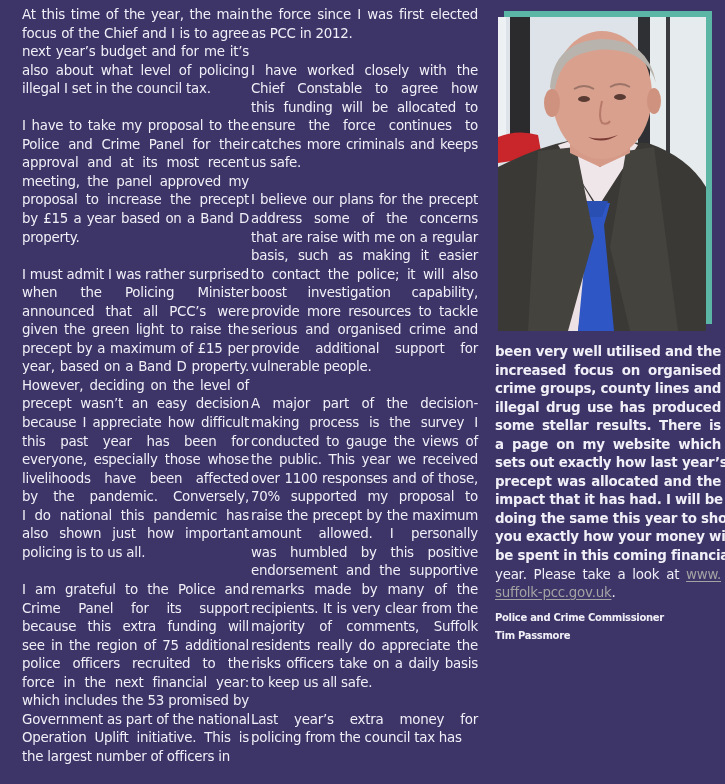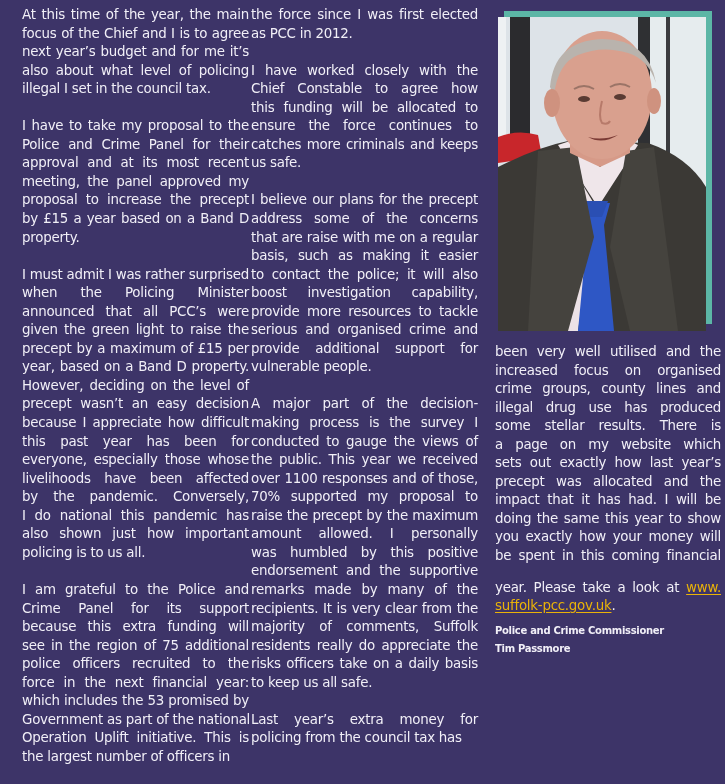--- a/index.html
+++ b/index.html
@@ -31,21 +31,21 @@
       text-align: justify;
       text-align-last: justify;
       white-space: nowrap;
       height: 18.55px;
       overflow: visible;
     }
     .line.last {
       text-align-last: left;
     }
     .link {
-      color: #eab308;
+      color: #a3a3a3;
       text-decoration: underline;
       text-underline-offset: 2px;
     }
     .signoff {
       font-weight: bold;
       margin-top: 6px;
       font-size: 10px;
       line-height: 18.6px;
       letter-spacing: -0.3px;
     }
@@ -227,21 +227,21 @@
 
       <path d="M104 84 Q100 100 104 106 Q110 108 112 104" stroke="#b77a6a" stroke-width="2" fill="none"></path>
 
       <path d="M90 120 Q104 128 120 118 Q104 124 90 120 Z" fill="#7a3a34"></path>
     </svg>
   </div>
 </div>
 
 <div class="col col-3">
   <div id="col3">
-      <div class="para" style="margin-bottom: 13px;">
+      <div class="para" style="margin-bottom: 0px; font-weight: bold;">
         <span class="line">been very well utilised and the</span>
         <span class="line">increased focus on organised</span>
         <span class="line">crime groups, county lines and</span>
         <span class="line">illegal drug use has produced</span>
         <span class="line">some stellar results.  There is</span>
         <span class="line">a page on my website which</span>
         <span class="line">sets out exactly how last year’s</span>
         <span class="line">precept was allocated and the</span>
         <span class="line">impact that it has had. I will be</span>
         <span class="line">doing the same this year to show</span>

